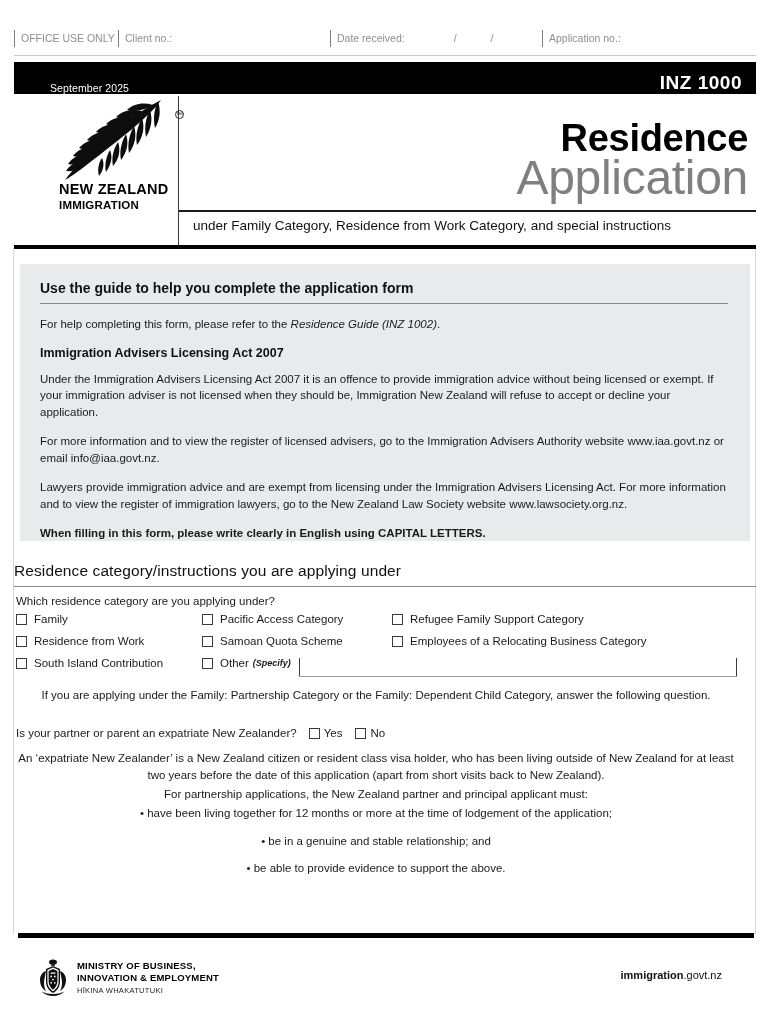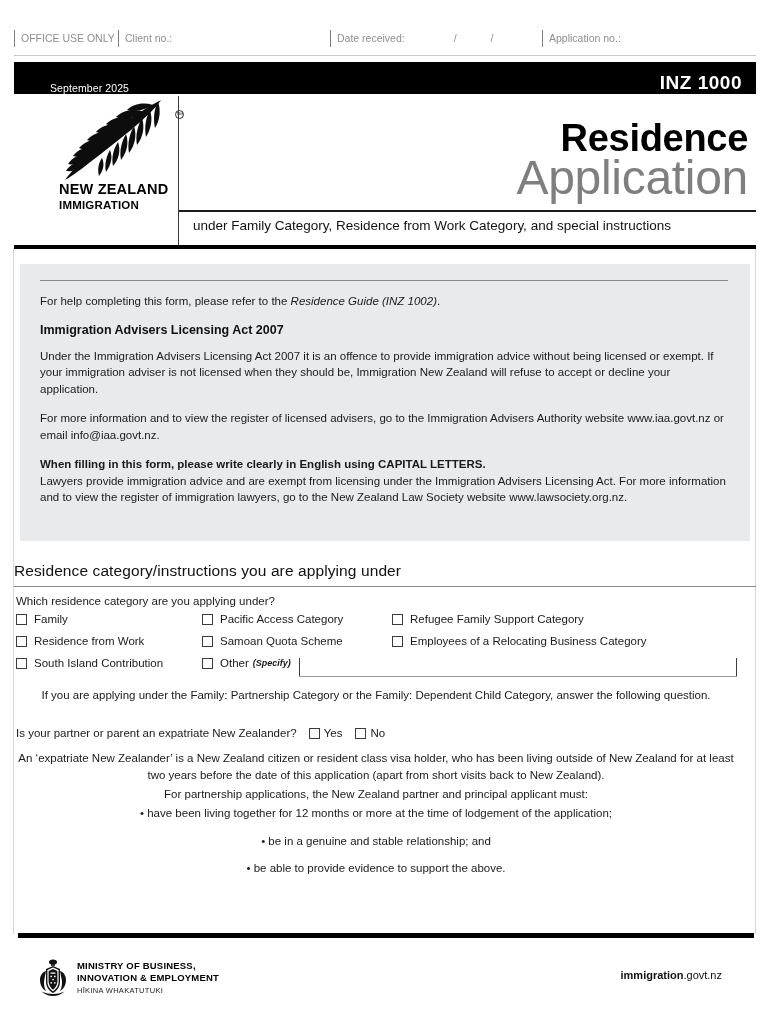--- a/index.html
+++ b/index.html
@@ -404,27 +404,28 @@
     <div class="title-area">
       <div class="title-main">Residence</div>
       <div class="title-sub">Application</div>
       <div class="title-rule"></div>
       <div class="title-strap">under Family Category, Residence from Work Category, and special instructions</div>
     </div>
     <div class="header-bottom-rule"></div>
   </div>
 
   <div class="guide-box">
+    <div class="guide-h1">Use the guide to help you complete the application form</div>
     <div class="guide-rule"></div>
     <div class="guide-p"><span>For help completing this form, please refer to the </span><em>Residence Guide (INZ 1002)</em><span>.</span></div>
     <div class="guide-h2">Immigration Advisers Licensing Act 2007</div>
     <div class="guide-p">Under the Immigration Advisers Licensing Act 2007 it is an offence to provide immigration advice without being licensed or exempt. If your immigration adviser is not licensed when they should be, Immigration New Zealand will refuse to accept or decline your application.</div>
     <div class="guide-p">For more information and to view the register of licensed advisers, go to the Immigration Advisers Authority website www.iaa.govt.nz or email info@iaa.govt.nz.</div>
+    <div class="guide-p">Lawyers provide immigration advice and are exempt from licensing under the Immigration Advisers Licensing Act. For more information and to view the register of immigration lawyers, go to the New Zealand Law Society website www.lawsociety.org.nz.</div>
     <div class="guide-p bold">When filling in this form, please write clearly in English using CAPITAL LETTERS.</div>
-    <div class="guide-p">Lawyers provide immigration advice and are exempt from licensing under the Immigration Advisers Licensing Act. For more information and to view the register of immigration lawyers, go to the New Zealand Law Society website www.lawsociety.org.nz.</div>
   </div>
 
   <div class="section-head">
     <div class="section-title">Residence category/instructions you are applying under</div>
     <div class="section-rule"></div>
   </div>
 
   <div class="q-lead">Which residence category are you applying under?</div>
 
   <div class="cb-grid">

